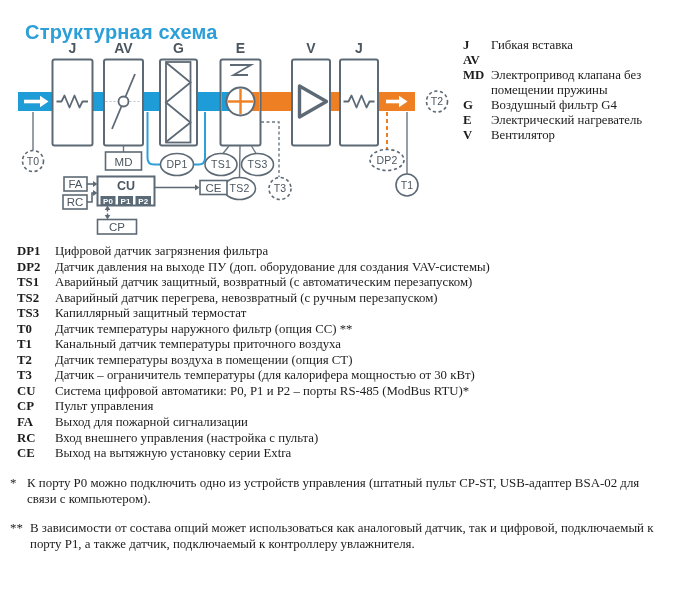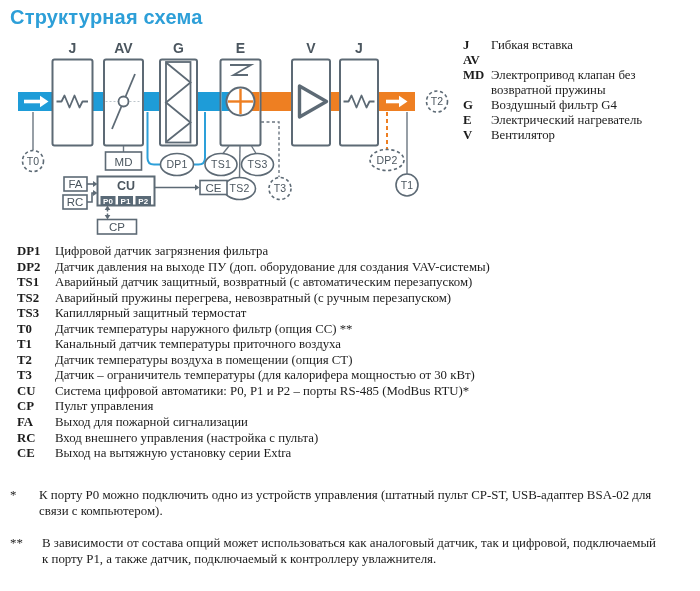--- a/index.html
+++ b/index.html
@@ -1,21 +1,21 @@
 <!DOCTYPE html>
 <html><head>
 <meta charset="utf-8">
 <style>
   html,body{margin:0;padding:0;}
   .page{
     position:relative; width:700px; height:591px; background:#ffffff;
     font-family:"Liberation Sans", sans-serif; overflow:hidden;
   }
   .title{
-    position:absolute; left:9px; top:5px; margin:1px;
+    position:absolute; left:9px; top:5px; margin:16px;
     font-size:20px; font-weight:bold; color:#2d9fd8; letter-spacing:0.2px;
   }
   .diagram-svg{ position:absolute; left:0; top:0; }
 
   
   .legend{
     position:absolute; left:463px; top:38px; width:228px;
     font-family:"Liberation Serif", serif; font-size:12.8px; line-height:15px; color:#1c1c1c;
   }
   .legend-row{ display:grid; grid-template-columns:28px 1fr; }
@@ -30,21 +30,21 @@
   .abbr-key{ font-weight:bold; }
 
   
   .footnotes{
     position:absolute; left:10px; top:471px; width:662px;
     font-family:"Liberation Serif", serif; font-size:12.9px; line-height:16px; color:#1c1c1c;
   }
   .footnote{ position:relative; padding-left:13px; margin:0 0 0 0; }
   .footnote .marker{ position:absolute; left:0; top:0; }
   .footnote.second{ margin-top:13px; padding-left:16px; }
-  .footnote p{ margin:16px;font-family:Liberation Serif, serif; }
+  .footnote p{ margin:4px;font-family:Liberation Serif, serif; }
 
   
   text{ font-family:"Liberation Sans", sans-serif; fill:#4b565f; }
   .unit-label{ font-size:14px; font-weight:bold; }
   .sensor-label{ font-size:10.5px; font-weight:500; letter-spacing:0.2px;}
   .ctrl-label{ font-size:11.5px; font-weight:500;}
   .cu-label{ font-size:12.5px; font-weight:bold; }
   .port-label{ font-size:8px; fill:#ffffff; font-weight:bold;}
 </style>
 </head>
@@ -184,21 +184,21 @@
   <div class="legend">
     <div class="legend-row">
       <span class="legend-abbr">J</span>
       <span>Гибкая вставка</span>
     </div>
     <div class="legend-row">
       <span class="legend-abbr">AV</span>
     </div>
     <div class="legend-row">
       <span class="legend-abbr">MD</span>
-      <span>Электропривод клапан без возвратной пружины</span>
+      <span>Электропривод клапана без помещении пружины</span>
     </div>
     <div class="legend-row">
       <span class="legend-abbr">G</span>
       <span>Воздушный фильтр G4</span>
     </div>
     <div class="legend-row">
       <span class="legend-abbr">E</span>
       <span>Электрический нагреватель</span>
     </div>
     <div class="legend-row">
@@ -215,21 +215,21 @@
     <div class="abbr-row">
       <span class="abbr-key">DP2</span>
       <span>Датчик давления на выходе ПУ (доп. оборудование для создания VAV-системы)</span>
     </div>
     <div class="abbr-row">
       <span class="abbr-key">TS1</span>
       <span>Аварийный датчик защитный, возвратный (с автоматическим перезапуском)</span>
     </div>
     <div class="abbr-row">
       <span class="abbr-key">TS2</span>
-      <span>Аварийный пружины перегрева, невозвратный (с ручным перезапуском)</span>
+      <span>Аварийный датчик перегрева, невозвратный (с ручным перезапуском)</span>
     </div>
     <div class="abbr-row">
       <span class="abbr-key">TS3</span>
       <span>Капиллярный защитный термостат</span>
     </div>
     <div class="abbr-row">
       <span class="abbr-key">T0</span>
       <span>Датчик температуры наружного фильтр (опция СС) **</span>
     </div>
     <div class="abbr-row">

